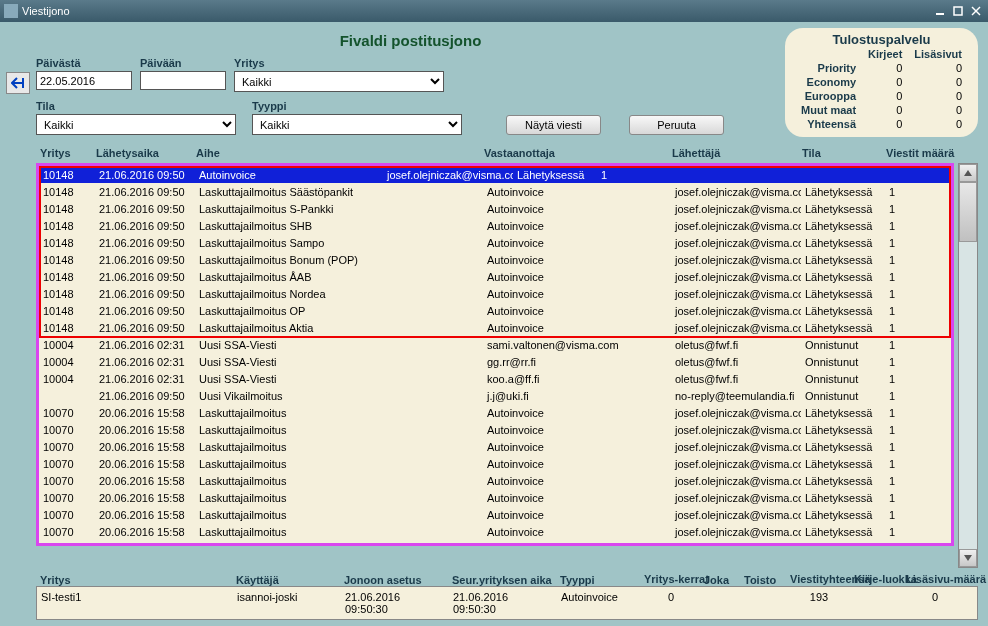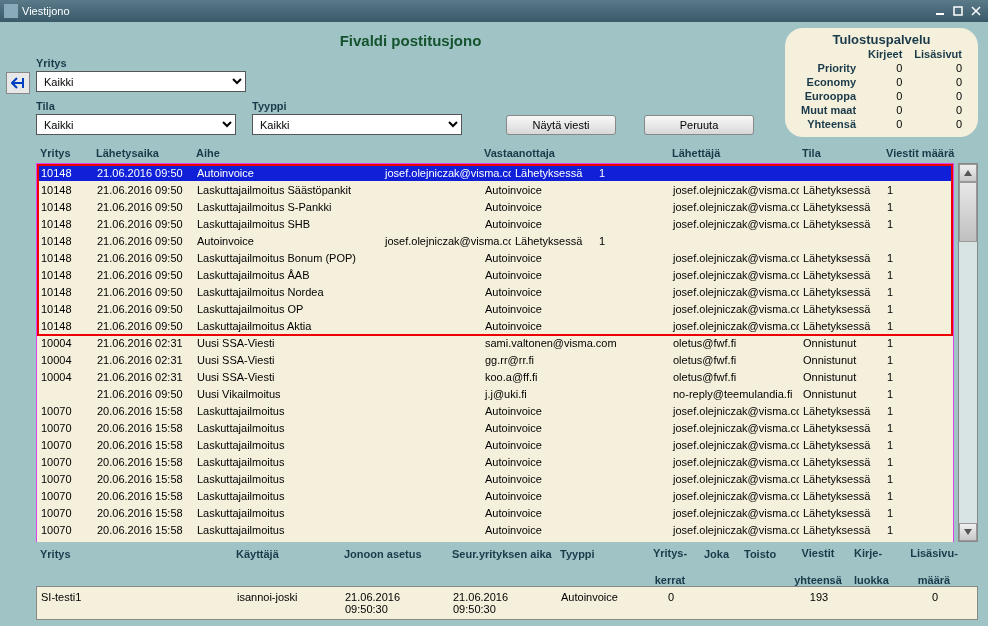--- a/index.html
+++ b/index.html
@@ -26,50 +26,50 @@
 .stats td:first-child { text-align: right; font-weight: bold; color: #1a3a4a; margin-left: 24px; }
 .stats th { font-weight: bold; color: #1a3a4a; padding: 1px 6px; text-align: center; }
 
 .filters { display: flex; gap: 0; margin-bottom: 8px; }
 .fcol { display: flex; flex-direction: column; margin-right: 8px; }
 .fcol label { font-size: 11px; color: #1a3a4a; margin-bottom: 2px; font-weight: bold; }
 .fcol input, .fcol select { font-size: 11px; border: 1px solid #555; background: #fff; padding: 2px 3px; }
 .fcol input { height: 19px; }
 .fcol select { height: 21px; }
 .frow2 { display: flex; align-items: flex-end; gap: 8px; margin-top: 6px; }
-.actbtn { background: linear-gradient(#f8f8f8,#d8d8d8); border: 1px solid #888; border-radius: 3px; padding: 3px 0; font-size: 11px; cursor: pointer; width: 110px; text-align: center; }
+.actbtn { background: linear-gradient(#f8f8f8,#d8d8d8); border: 1px solid #888; border-radius: 3px; padding: 3px 0; font-size: 11px; cursor: pointer; width: 95px; text-align: center; }
 
 .tablewrap { flex: 1; display: flex; background: #a0c4c6; overflow: hidden; }
 .tablearea { flex: 1; overflow: hidden; }
 .thead { display: flex; font-size: 11px; font-weight: bold; color: #1a3a4a; padding: 2px 0 4px; }
 .thead div, .trow div { padding: 0 4px; overflow: hidden; white-space: nowrap; text-overflow: clip; }
 .c-yritys { width: 56px; }
 .c-aika { width: 100px; }
 .c-aihe { width: 288px; }
 .c-vast { width: 188px; }
 .c-lah { width: 130px; }
 .c-tila { width: 84px; }
 .c-maara { width: 40px; text-align: left; }
 
-.tbody { background: #f5f0dc; border: 1px solid #d946ef; height: 383px; overflow: hidden; position: relative; }
+.tbody { background: #f5f0dc; border: 3px solid #d946ef; height: 383px; overflow: hidden; position: relative; }
 .redbox { position: absolute; border: 2px solid #e00; pointer-events: none; z-index: 5; }
 .trow { display: flex; font-size: 11px; color: #000; height: 17px; align-items: center; }
 .trow.sel { background: #1020d8; color: #fff; }
 
 .scrollbar { width: 20px; background: #d8e4e4; border: 1px solid #888; margin-left: 4px; display: flex; flex-direction: column; }
 .sbbtn { height: 18px; background: linear-gradient(#f0f0f0,#c8c8c8); border: 1px solid #999; display: flex; align-items: center; justify-content: center; cursor: pointer; }
 .sbthumb { height: 60px; background: linear-gradient(#e8e8e8,#c0c0c0); border: 1px solid #999; cursor: pointer; }
 .sbtrack { flex: 1; }
 
 .footer { display: flex; font-size: 11px; margin-top: 6px; }
 .fhead { display: flex; font-weight: bold; color: #1a3a4a; }
 .fhead div, .fdata div { padding: 0 4px; }
 .fdata { display: flex; background: #f5f0dc; border: 1px solid #888; padding: 4px 0; }
 .fc1{width:196px}.fc2{width:108px}.fc3{width:108px}.fc4{width:108px}.fc5{width:84px}.fc6{width:60px;text-align:center}.fc7{width:40px}.fc8{width:46px}.fc9{width:64px;text-align:center}.fc10{width:52px}.fc11{width:64px;text-align:center}
-.twoline { display: flex; flex-direction: column; line-height: 11px; gap: 16px; }
+.twoline { display: flex; flex-direction: row; line-height: 11px; }
 </style>
 </head>
 <body>
 
 <div class="titlebar">
   <div class="icon"></div>
   <span>Viestijono</span>
   <div class="spacer"></div>
   <div class="wbtn">
       <svg viewBox="0 0 10 10">
@@ -97,20 +97,28 @@
           <rect x="11" y="1" width="2" height="10" fill="#0040c0"></rect>
         </svg>
     </div>
   </div>
 
   <div class="main">
     <div class="toprow">
       <div style="flex:1">
         <div class="titleblock">Fivaldi postitusjono</div>
         <div class="filters">
+          <div class="fcol" style="width:96px">
+            <label>Päivästä</label>
+            <input value="22.05.2016" style="">
+          </div>
+          <div class="fcol" style="width:86px">
+            <label>Päivään</label>
+            <input value="" style="">
+          </div>
           <div class="fcol" style="width:210px">
             <label>Yritys</label>
             <select><option>Kaikki</option></select>
           </div>
         </div>
         <div class="frow2">
           <div class="fcol" style="width:200px">
             <label>Tila</label>
             <select><option>Kaikki</option></select>
           </div>
@@ -210,20 +218,21 @@
               <div class="c-aika">21.06.2016 09:50</div>
               <div class="c-aihe">Laskuttajailmoitus SHB</div>
               <div class="c-vast">Autoinvoice</div>
               <div class="c-lah">josef.olejniczak@visma.com</div>
               <div class="c-tila">Lähetyksessä</div>
               <div class="c-maara">1</div>
             </div>
             <div class="trow">
               <div class="c-yritys">10148</div>
               <div class="c-aika">21.06.2016 09:50</div>
+              <div class="c-aihe">Laskuttajailmoitus Sampo</div>
               <div class="c-vast">Autoinvoice</div>
               <div class="c-lah">josef.olejniczak@visma.com</div>
               <div class="c-tila">Lähetyksessä</div>
               <div class="c-maara">1</div>
             </div>
             <div class="trow">
               <div class="c-yritys">10148</div>
               <div class="c-aika">21.06.2016 09:50</div>
               <div class="c-aihe">Laskuttajailmoitus Bonum (POP)</div>
               <div class="c-vast">Autoinvoice</div>

